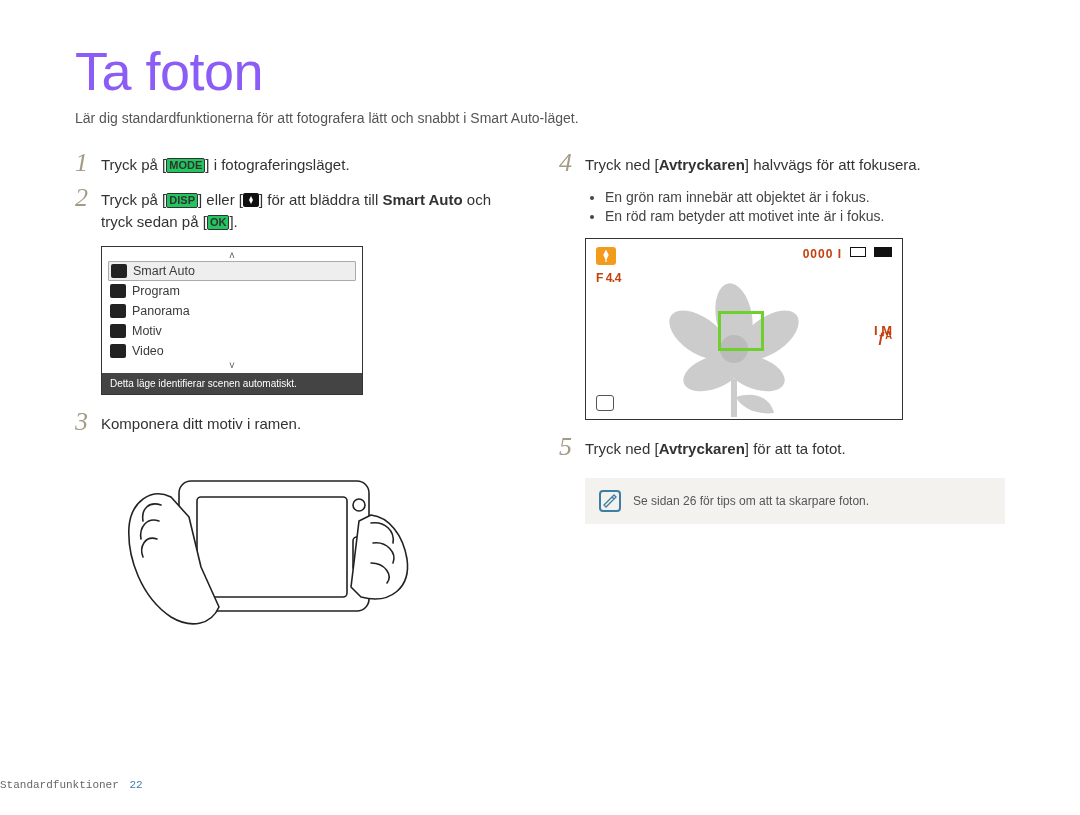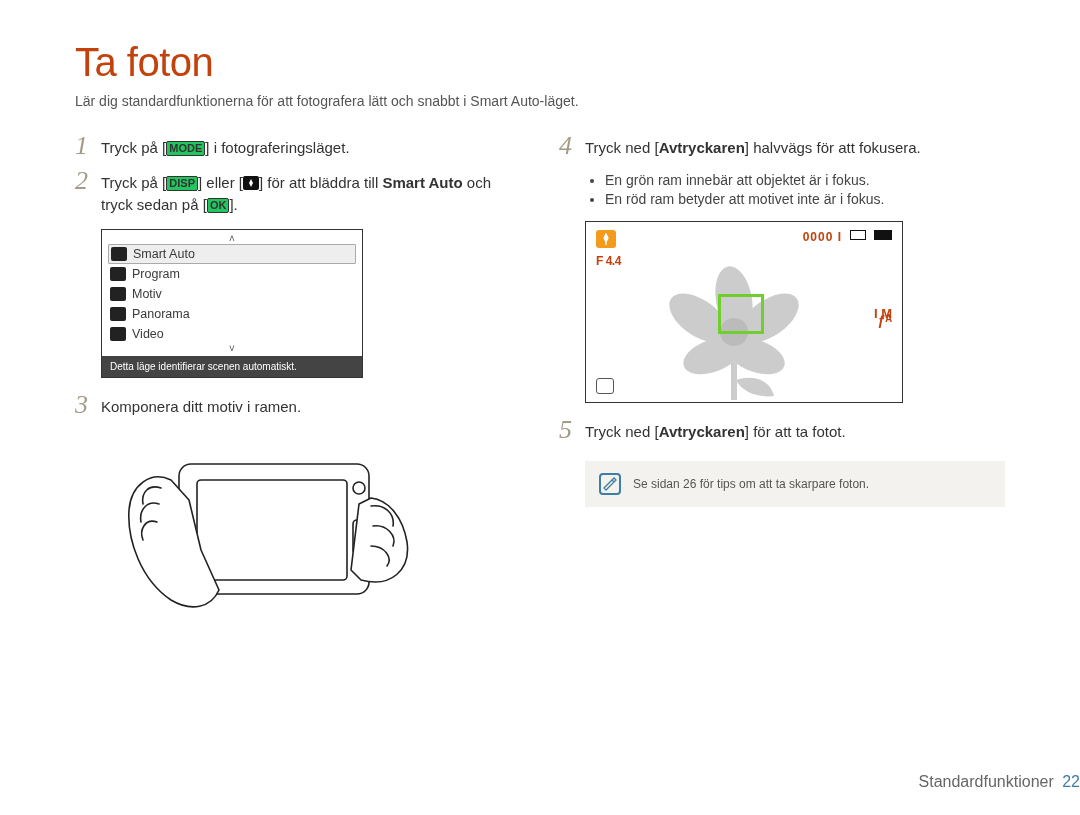--- a/index.html
+++ b/index.html
@@ -6,23 +6,23 @@
     body {
       width: 1080px;
       height: 815px;
       font-family: Arial, Helvetica, sans-serif;
       background: #fff;
       color: #3a3a3a;
       position: relative;
       padding: 40px 75px 0 75px;
     }
     .page-title {
-      font-size: 40px;
+      font-size: 54px;
       font-weight: 400;
-      color: #c2410c;
+      color: #8b5cf6;
       margin-bottom: 8px;
       letter-spacing: -0.5px;
     }
     .page-subtitle {
       font-size: 14px;
       color: #555;
       margin-bottom: 28px;
     }
     .columns {
       display: flex;
@@ -169,23 +169,24 @@
       border-radius: 4px;
       color: #3d7ea6;
       display: flex; align-items: center; justify-content: center;
       flex-shrink: 0;
     }
 
     .footer {
       position: absolute;
       bottom: 24px;
       left: 0; right: 0;
-      text-align: right;
-      font-size: 16px;
+      text-align: left;
+      font-size: 11px;
       color: #666;
+      font-family: Liberation Mono, monospace;
     }
     .footer .pn { color: #3d7ea6; margin-left: 4px; }
   </style>
 </head>
 <body>
 
 <h1 class="page-title">Ta foton</h1>
 <div class="page-subtitle">Lär dig standardfunktionerna för att fotografera lätt och snabbt i Smart Auto-läget.</div>
 
 <div class="columns">
@@ -217,25 +218,25 @@
         <div class="mode-item selected">
           <div class="mode-icon"></div>
           <span>Smart Auto</span>
         </div>
         <div class="mode-item">
           <div class="mode-icon"></div>
           <span>Program</span>
         </div>
         <div class="mode-item">
           <div class="mode-icon"></div>
+          <span>Panorama</span>
+        </div>
+        <div class="mode-item">
+          <div class="mode-icon"></div>
           <span>Motiv</span>
-        </div>
-        <div class="mode-item">
-          <div class="mode-icon"></div>
-          <span>Panorama</span>
         </div>
         <div class="mode-item">
           <div class="mode-icon"></div>
           <span>Video</span>
         </div>
         <div class="mode-arrow">˅</div>
       </div>
       <div class="mode-caption">Detta läge identifierar scenen automatiskt.</div>
     </div>
 

